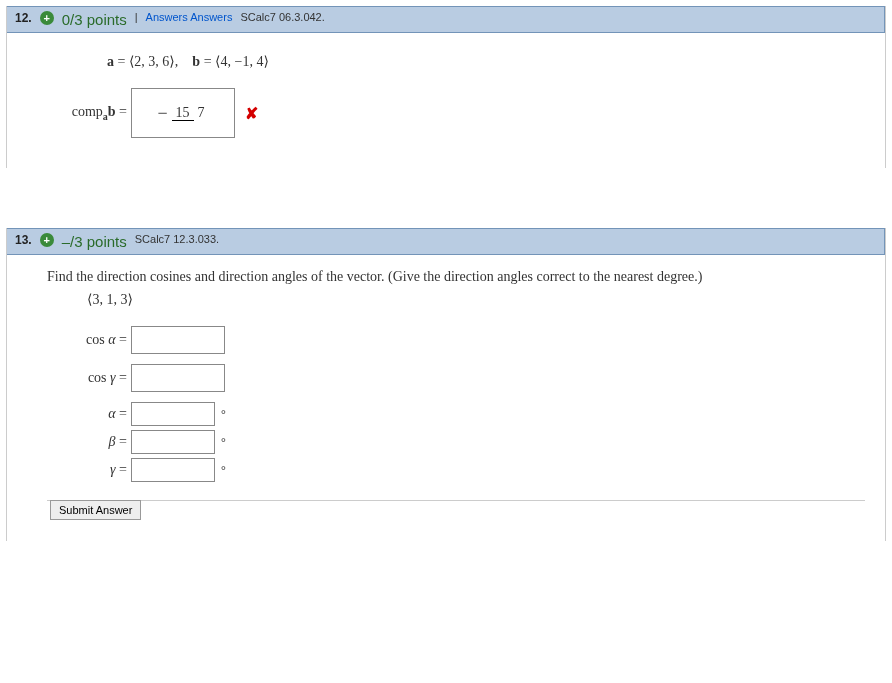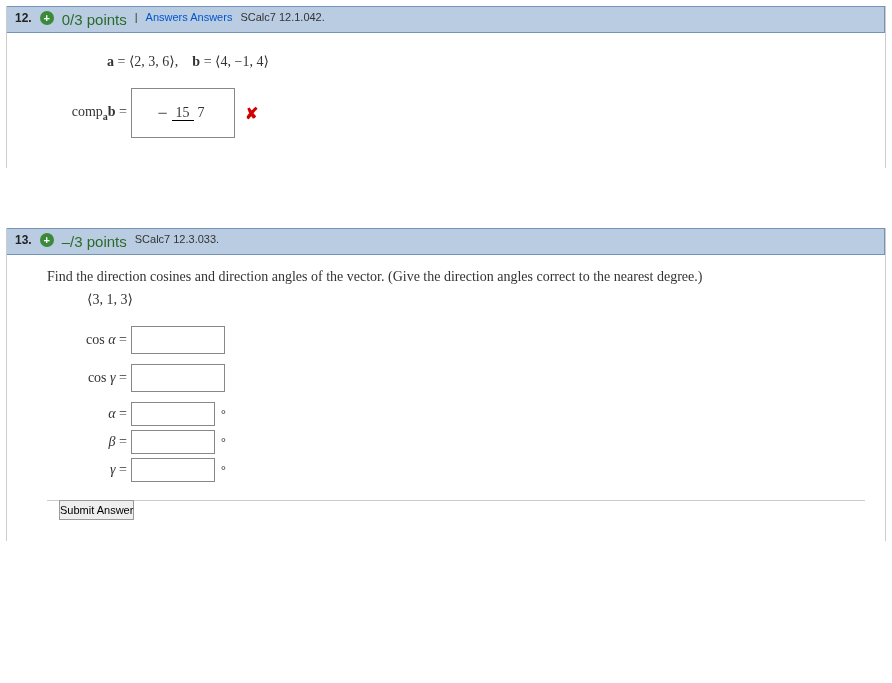--- a/index.html
+++ b/index.html
@@ -143,42 +143,42 @@
   }
   .submit-row {
     margin-top: 18px;
     border-top: 1px solid #ccc;
     padding-top: 0;
     position: relative;
   }
   .submit-btn {
     font-family: Verdana, Arial, sans-serif;
     font-size: 11px;
-    padding: 3px 0;
+    padding: 3px 8px;
     background: #eee;
     border: 1px solid #999;
     position: relative;
     top: -1px;
-    margin-left: 12px;
+    margin-left: 3px;
   }
   .gap {
     height: 30px;
   }
 </style>
 </head>
 <body>
 
 <div class="question">
   <div class="q-header">
     <span class="q-num">12.</span>
     <span class="plus-icon">+</span>
     <span class="pts">0/3 points</span>
     <span class="sep">|</span>
     <a class="prev-link" href="#">Answers Answers</a>
-    <span class="ref">SCalc7 12.1.042.</span>
+    <span class="ref">SCalc7 06.3.042.</span>
   </div>
   <div class="q-body">
     <div class="vecdef">
       <b>a</b><span> = ⟨2, 3, 6⟩,</span>
       &nbsp;&nbsp;
       <b>b</b><span> = ⟨4, −1, 4⟩</span>
     </div>
 
     <div class="row">
       <span class="lbl">

